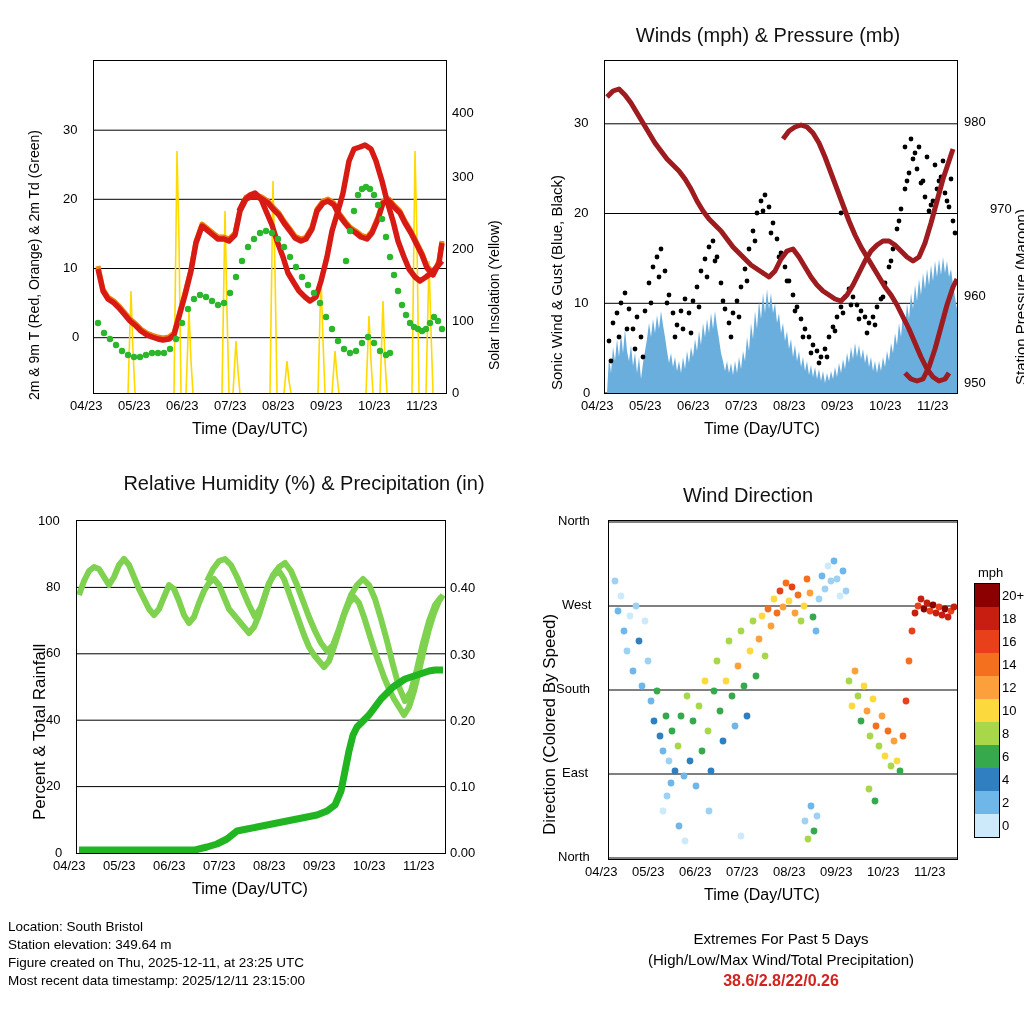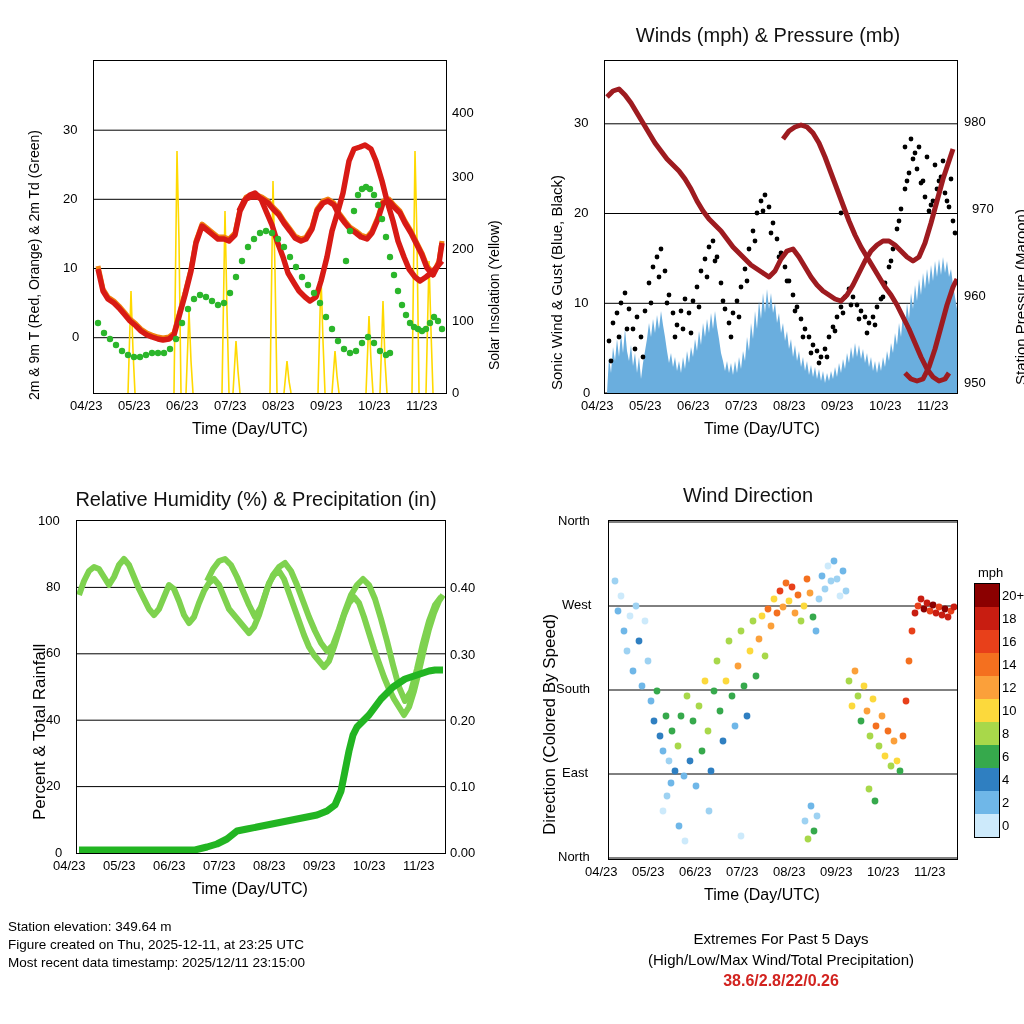--- a/index.html
+++ b/index.html
@@ -371,36 +371,36 @@
     </svg>
   </div>
 
   <div class="tick-lbl" style="left:71px;top:385px;">0</div>
   <div class="tick-lbl" style="left:62px;top:295px;">10</div>
   <div class="tick-lbl" style="left:62px;top:205px;">20</div>
   <div class="tick-lbl" style="left:62px;top:115px;">30</div>
 
   <div class="tick-lbl" style="left:452px;top:375px;">950</div>
   <div class="tick-lbl" style="left:452px;top:288px;">960</div>
-  <div class="tick-lbl" style="left:460px;top:201px;">970</div>
+  <div class="tick-lbl" style="left:478px;top:201px;">970</div>
   <div class="tick-lbl" style="left:452px;top:114px;">980</div>
 
   <div class="tick-lbl" style="left:69px;top:398px;">04/23</div>
   <div class="tick-lbl" style="left:117px;top:398px;">05/23</div>
   <div class="tick-lbl" style="left:165px;top:398px;">06/23</div>
   <div class="tick-lbl" style="left:213px;top:398px;">07/23</div>
   <div class="tick-lbl" style="left:261px;top:398px;">08/23</div>
   <div class="tick-lbl" style="left:309px;top:398px;">09/23</div>
   <div class="tick-lbl" style="left:357px;top:398px;">10/23</div>
   <div class="tick-lbl" style="left:405px;top:398px;">11/23</div>
   <div class="ax-x" style="top:420px;left:40px;width:420px;">Time (Day/UTC)</div>
 </div>
 
 <div class="panel" style="left:0;top:460px;width:512px;height:460px;">
-  <div class="ptitle" style="top:28px;">Relative Humidity (%) &amp; Precipitation (in)</div>
+  <div class="ptitle" style="top:12px;padding-left:48px;">Relative Humidity (%) &amp; Precipitation (in)</div>
   <div class="ax-y left" style="left:30px;top:360px;font-size:17px;">Percent &amp; Total Rainfall</div>
 
   <div class="plotbox" style="left:76px;top:60px;width:368px;height:332px;">
     <svg width="368" height="332" viewBox="0 0 368 332">
       <g stroke="#000" stroke-width="1">
         <line x1="0" y1="265.6" x2="368" y2="265.6"></line>
         <line x1="0" y1="199.2" x2="368" y2="199.2"></line>
         <line x1="0" y1="132.8" x2="368" y2="132.8"></line>
         <line x1="0" y1="66.4" x2="368" y2="66.4"></line>
       </g>
@@ -621,20 +621,21 @@
   <div class="legend-lbl" style="left:490px;top:220px;">12</div>
   <div class="legend-lbl" style="left:490px;top:243px;">10</div>
   <div class="legend-lbl" style="left:490px;top:266px;">8</div>
   <div class="legend-lbl" style="left:490px;top:289px;">6</div>
   <div class="legend-lbl" style="left:490px;top:312px;">4</div>
   <div class="legend-lbl" style="left:490px;top:335px;">2</div>
   <div class="legend-lbl" style="left:490px;top:358px;">0</div>
 </div>
 
 <div class="footer" style="left:8px;top:918px;">
+  <div>Location: South Bristol</div>
   <div>Station elevation: 349.64 m</div>
   <div>Figure created on Thu, 2025-12-11, at 23:25 UTC</div>
   <div>Most recent data timestamp: 2025/12/11 23:15:00</div>
 </div>
 
 <div class="extremes" style="left:566px;top:928px;">
   <div>Extremes For Past 5 Days</div>
   <div>(High/Low/Max Wind/Total Precipitation)</div>
   <div class="val">38.6/2.8/22/0.26</div>
 </div>

